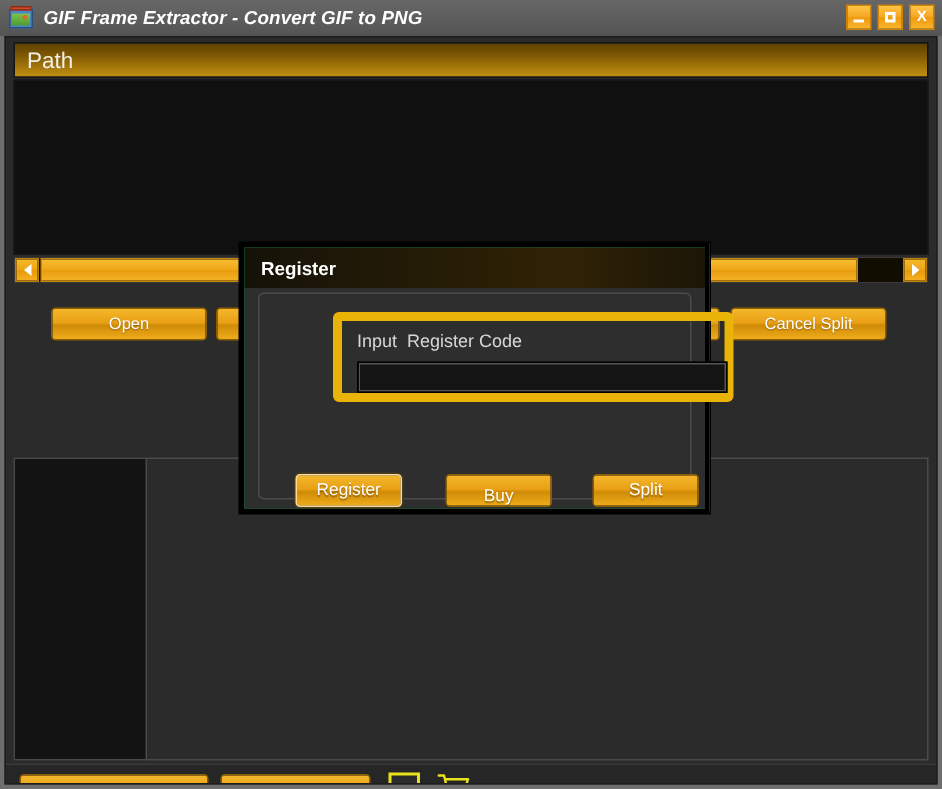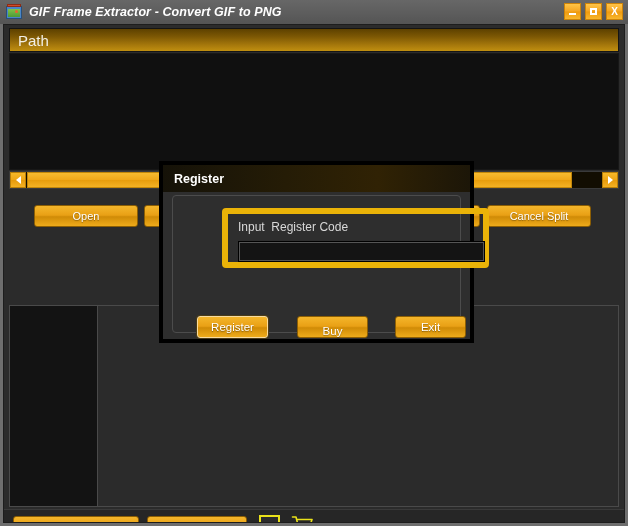--- a/index.html
+++ b/index.html
@@ -469,20 +469,20 @@
             <span id="groupbox-label">Input  Register Code</span>
             <input id="register-code-input" type="text" placeholder="" style="">
           </div>
           <div class="dlg-btn focused" id="btn-register">
             <span>Register</span>
           </div>
           <div class="dlg-btn" id="btn-buy">
             <span>Buy</span>
           </div>
           <div class="dlg-btn" id="btn-exit">
-            <span>Exit</span>
+            <span>Split</span>
           </div>
         </div>
       </div>
     </div>
 
   </div>
 </div>
 
 </body></html>

